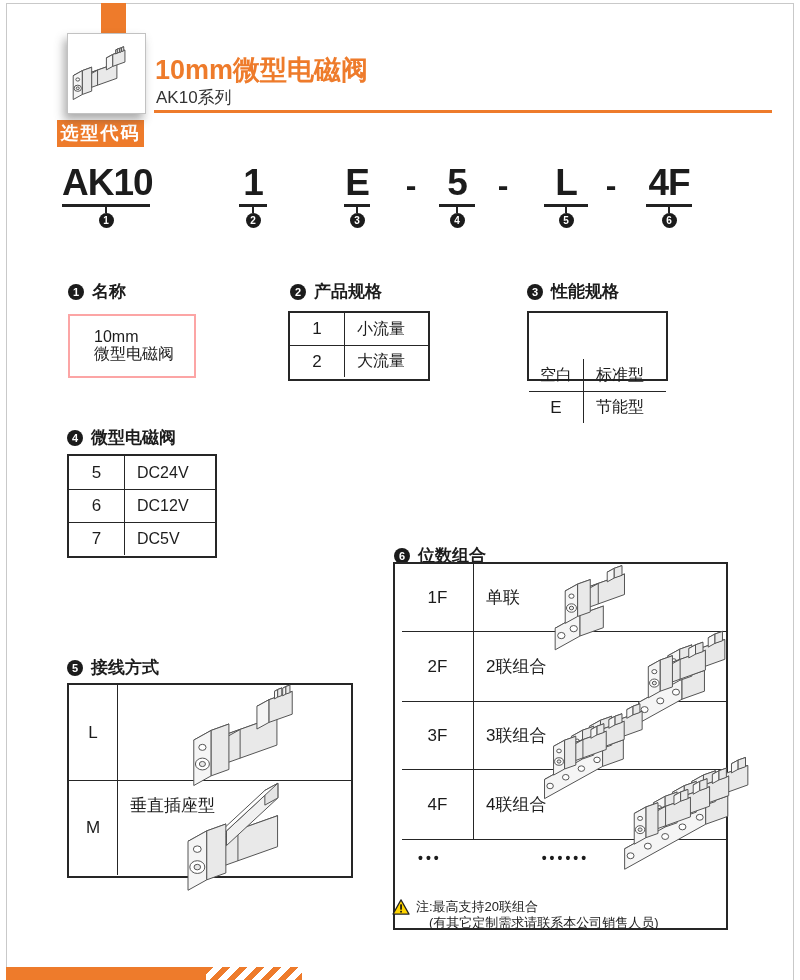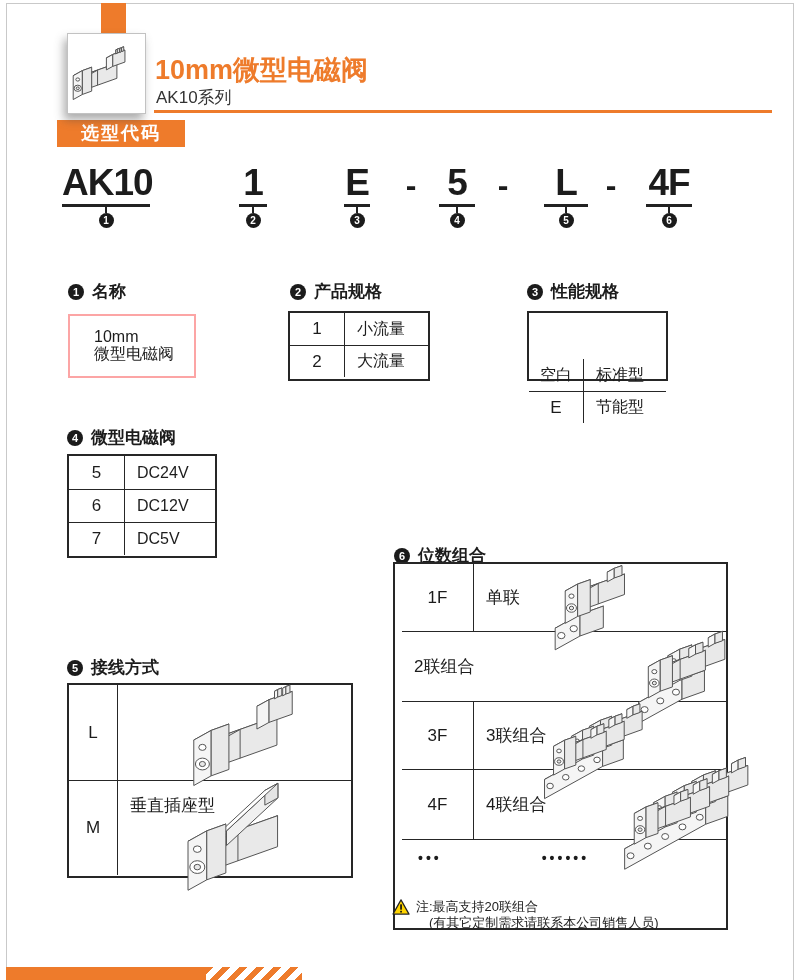--- a/index.html
+++ b/index.html
@@ -8,21 +8,21 @@
   .frame{position:absolute;left:6px;top:3px;width:786px;height:976px;
          border:1px solid #c9c9c9;border-bottom:none;pointer-events:none;}
   
   .toptab{position:absolute;left:101px;top:3px;width:25px;height:33px;background:#EE7B2B;}
   .thumb{position:absolute;left:67px;top:33px;width:77px;height:79px;background:#fff;
          border:1px solid #c2c2c2;box-shadow:-3px 6px 9px rgba(70,70,70,.45);z-index:3;
          display:flex;align-items:center;justify-content:center;}
   .title{position:absolute;left:155px;top:52px;font-size:27px;font-weight:bold;color:#EE7B2B;white-space:nowrap;}
   .series{position:absolute;left:156px;top:86px;font-size:17px;color:#333;}
   .rule{position:absolute;left:154px;top:110px;width:618px;height:3px;background:#EE7B2B;}
-  .badge{position:absolute;left:57px;top:120px;width:128px;height:27px;background:#EE7B2B;
+  .badge{position:absolute;left:57px;top:120px;width:87px;height:27px;background:#EE7B2B;
          color:#fff;font-size:18px;font-weight:bold;letter-spacing:2px;text-align:center;line-height:27px;}
   
   .code-seg{position:absolute;top:164px;text-align:center;}
   .code-text{font-size:37px;font-weight:bold;line-height:37px;letter-spacing:-1px;white-space:nowrap;}
   .code-underline{margin-top:3px;height:2.5px;background:#222;}
   .code-stem{width:2px;height:6px;background:#222;margin:0 auto;}
   .code-dash{position:absolute;top:167px;font-size:32px;font-weight:bold;width:24px;text-align:center;}
   .cnum{width:16px;height:16px;border-radius:50%;background:#1b1b1b;color:#fff;font-weight:bold;
         font-size:11px;display:flex;align-items:center;justify-content:center;flex:0 0 auto;}
   .cnum-code{width:15px;height:15px;font-size:10px;margin:0 auto;}
@@ -198,20 +198,21 @@
   <div class="sec-head" style="left:394px;top:544px;">
     <span class="cnum">6</span>
     <span class="sec-title">位数组合</span>
   </div>
   <div class="tbl" style="left:393px;top:562px;width:335px;height:368px;padding-left:7px;">
     <div class="trow" style="height:67px;">
       <div class="tc1" style="width:72px;">1F</div>
       <div class="tc2 tc2-big" style="align-items:center;">单联</div>
     </div>
     <div class="trow" style="height:70px;">
+      <div class="tc1" style="width:72px;">2F</div>
       <div class="tc2 tc2-big">2联组合</div>
     </div>
     <div class="trow" style="height:68px;">
       <div class="tc1" style="width:72px;">3F</div>
       <div class="tc2 tc2-big">3联组合</div>
     </div>
     <div class="trow" style="height:70px;">
       <div class="tc1" style="width:72px;">4F</div>
       <div class="tc2 tc2-big">4联组合</div>
     </div>

